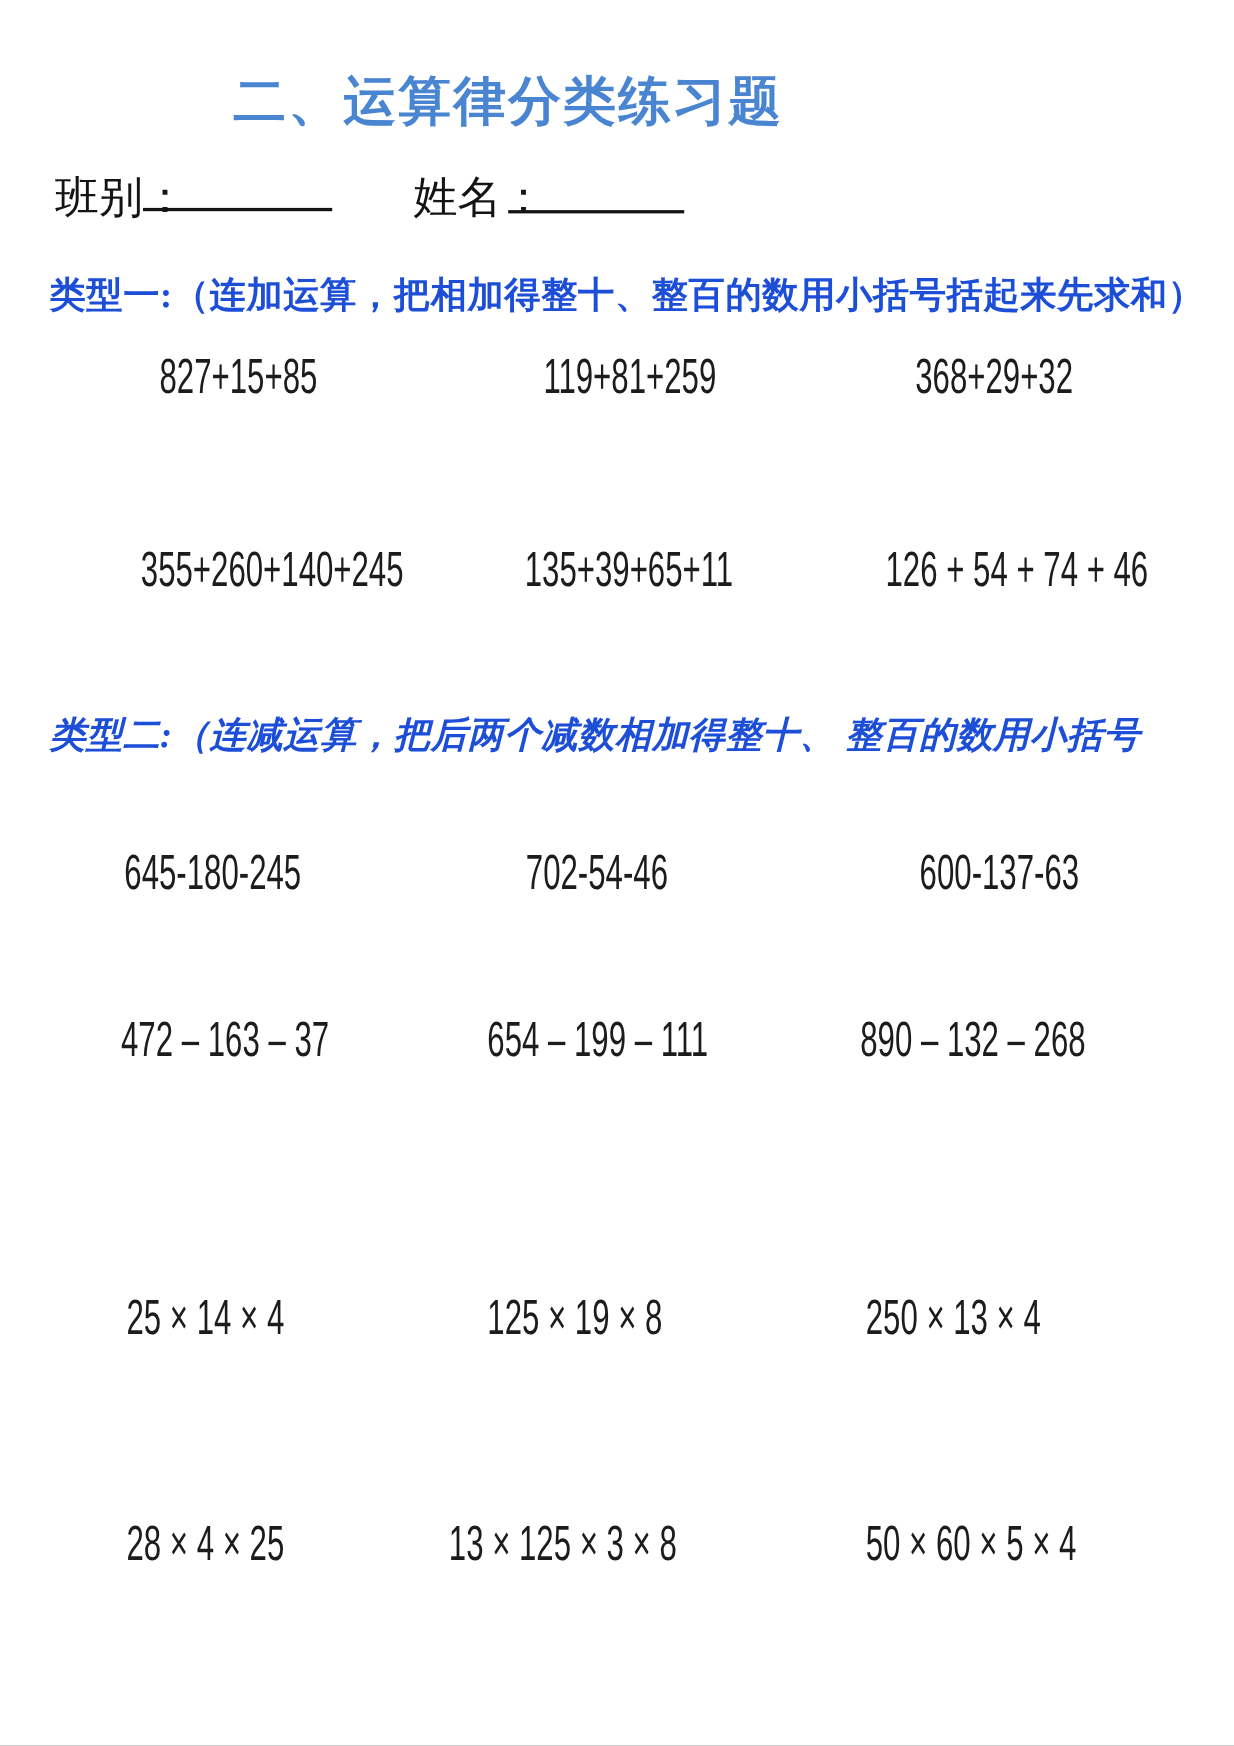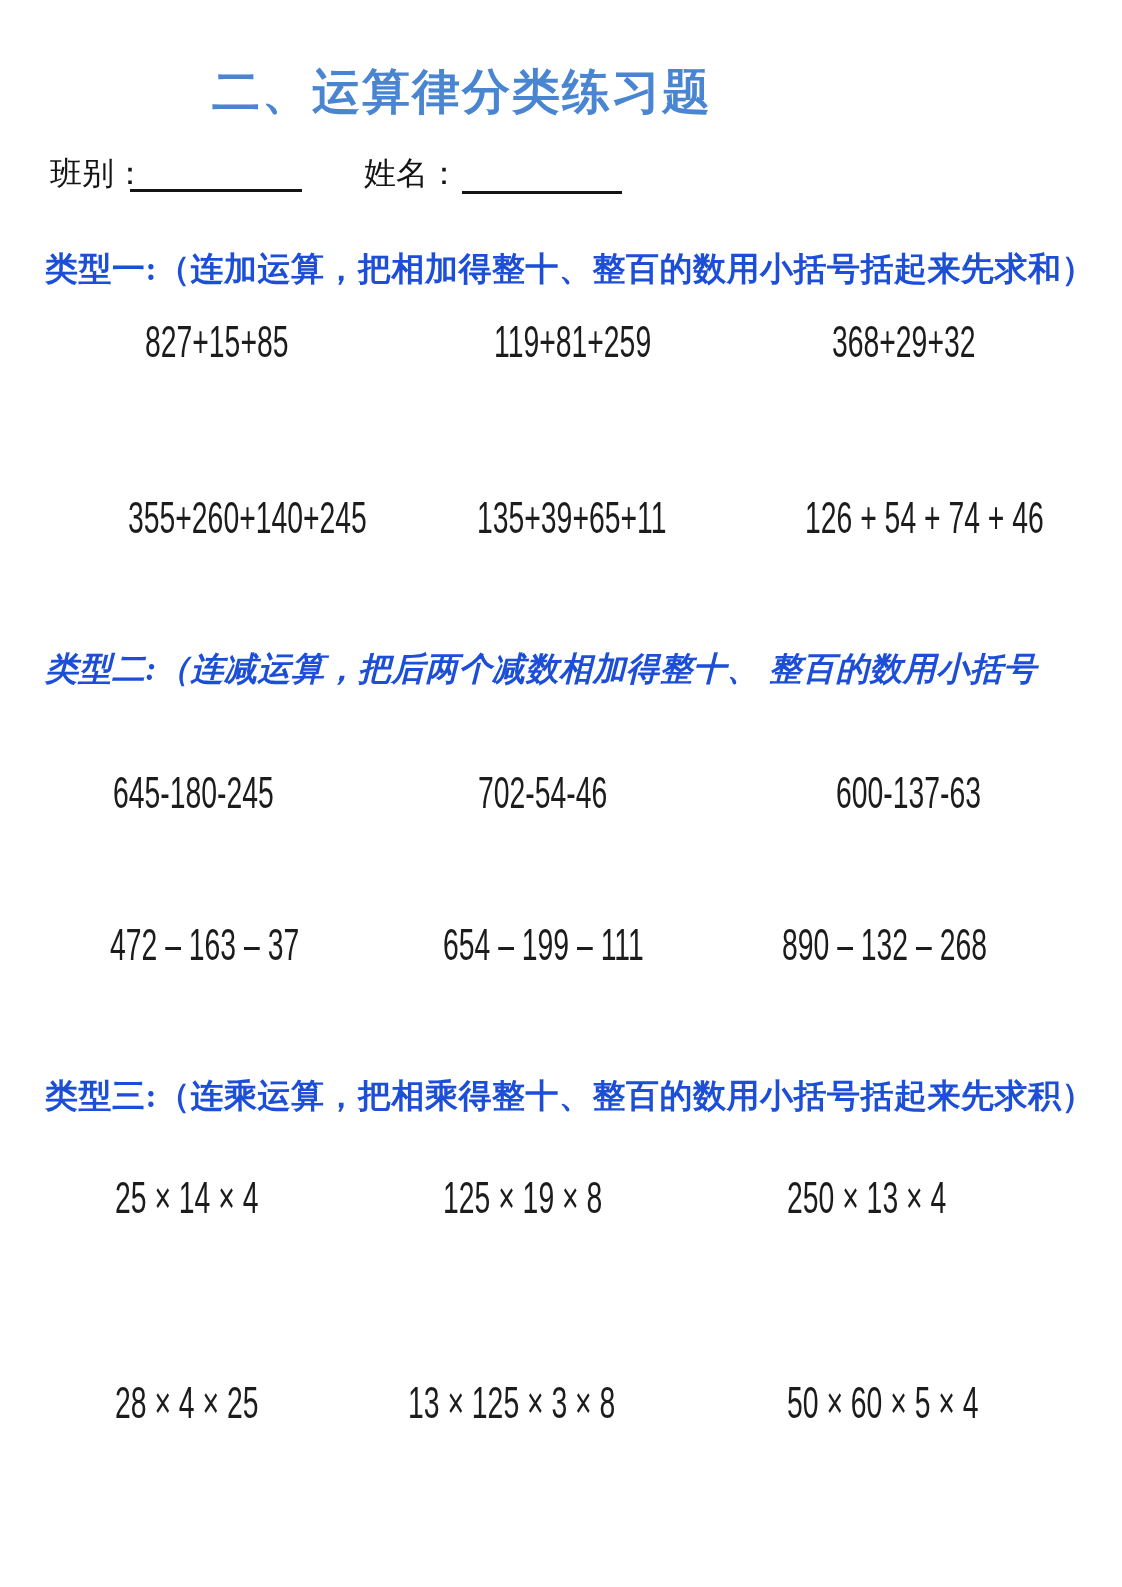--- a/index.html
+++ b/index.html
@@ -13,21 +13,21 @@
   }
   .title {
     position:absolute; left:212px; top:60px;
     font-size:48px; font-weight:bold;
     letter-spacing:2px;
     color:#4a85d2;
     white-space:nowrap;
   }
   .field-label {
     position:absolute; top:152px;
-    font-size:32px; color:#141414;
+    font-size:40px; color:#141414;
     white-space:nowrap;
   }
   .blank {
     position:absolute; height:3px; background:#141414;
   }
   .sec-heading {
     position:absolute; left:45px;
     font-size:33px; font-weight:bold;
     line-height:1.25;
     color:#1d4ed8;
@@ -48,21 +48,21 @@
 </head>
 <body>
 
 <div class="page">
 
   <div class="title">二、运算律分类练习题</div>
 
   <div class="field-label" style="left:50px;">班别：</div>
   <div class="blank" style="left:130px; top:189px; width:172px;"></div>
 
-  <div class="field-label" style="left:364px;">姓名：</div>
+  <div class="field-label" style="left:376px;">姓名：</div>
   <div class="blank" style="left:462px; top:191px; width:160px;"></div>
 
   <div class="sec-heading" style="top:249px;">类型一:（连加运算，把相加得整十、整百的数用小括号括起来先求和）</div>
 
   <div class="prob" style="left:145px; top:319px;">827+15+85</div>
   <div class="prob" style="left:494px; top:319px;">119+81+259</div>
   <div class="prob" style="left:832px; top:319px;">368+29+32</div>
 
   <div class="prob" style="left:128px; top:495px;">355+260+140+245</div>
   <div class="prob" style="left:477px; top:495px;">135+39+65+11</div>
@@ -71,21 +71,20 @@
   <div class="sec-heading" style="top:649px;font-style:italic;">类型二:（连减运算，把后两个减数相加得整十、 整百的数用小括号</div>
 
   <div class="prob" style="left:113px; top:770px;">645-180-245</div>
   <div class="prob" style="left:478px; top:770px;">702-54-46</div>
   <div class="prob" style="left:836px; top:770px;">600-137-63</div>
 
   <div class="prob" style="left:110px; top:922px;">472 – 163 – 37</div>
   <div class="prob" style="left:443px; top:922px;">654 – 199 – 111</div>
   <div class="prob" style="left:782px; top:922px;">890 – 132 – 268</div>
 
-  <div class="sec-heading" style="top:1076px;">类型三:（连乘运算，把相乘得整十、整百的数用小括号括起来先求积）</div>
 
   <div class="prob" style="left:115px; top:1175px;">25 × 14 × 4</div>
   <div class="prob" style="left:443px; top:1175px;">125 × 19 × 8</div>
   <div class="prob" style="left:787px; top:1175px;">250 × 13 × 4</div>
 
   <div class="prob" style="left:115px; top:1380px;">28 × 4 × 25</div>
   <div class="prob" style="left:408px; top:1380px;">13 × 125 × 3 × 8</div>
   <div class="prob" style="left:787px; top:1380px;">50 × 60 × 5 × 4</div>
 
 </div>

